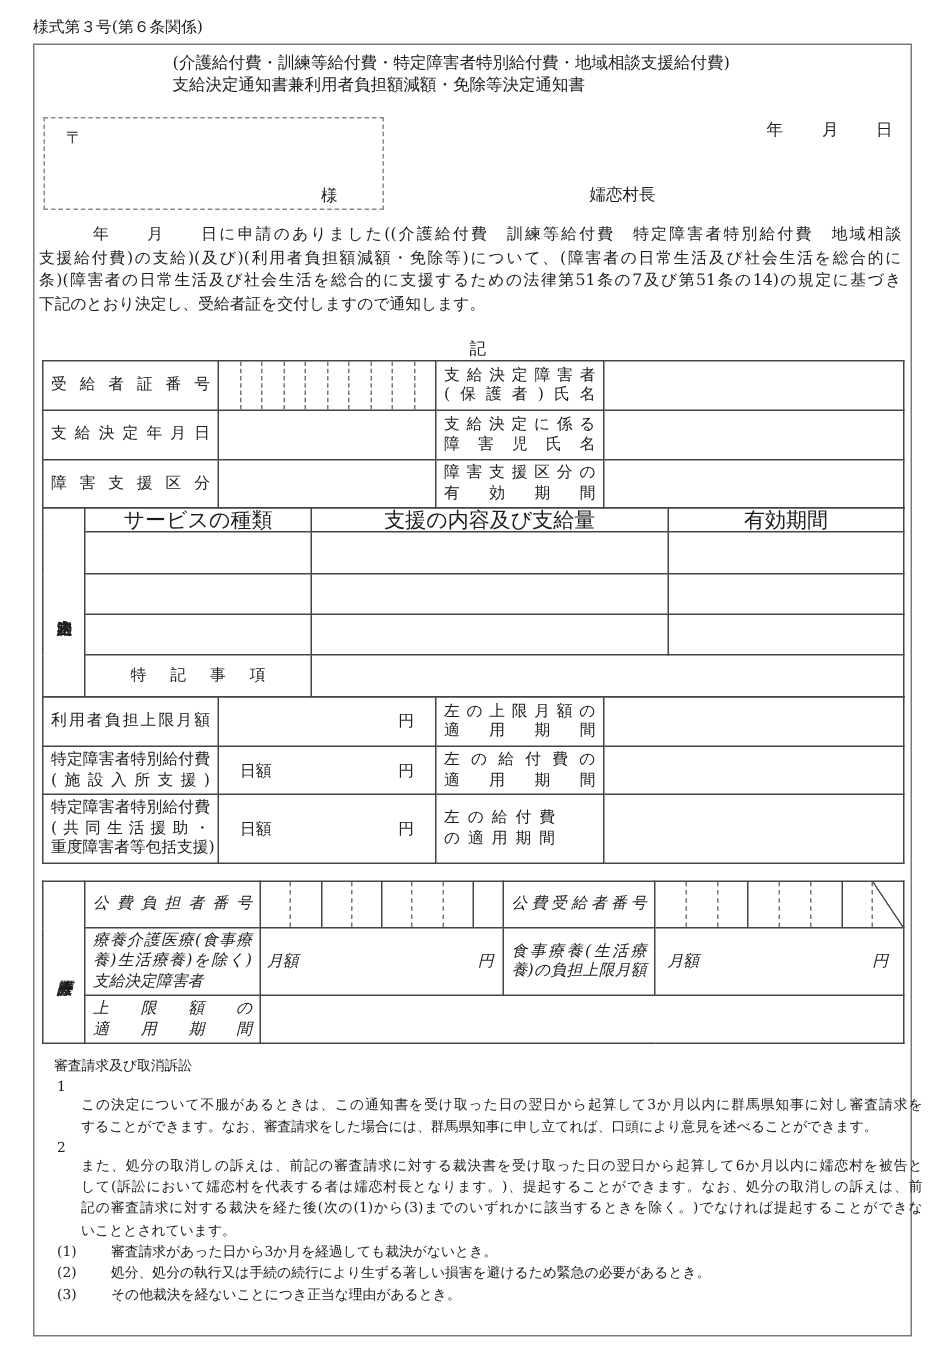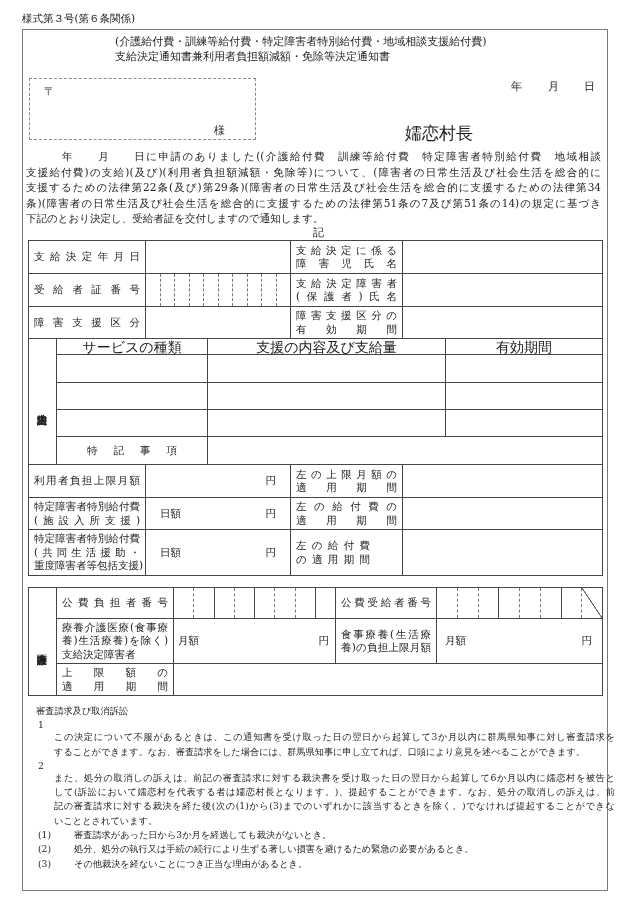--- a/index.html
+++ b/index.html
@@ -9,21 +9,21 @@
     font-family: "DejaVu Serif", "Liberation Serif", serif;
   }
   .abs { position: absolute; }
   .form-no { left: 22px; top: 11px; font-size: 10.5px; line-height: 14px; white-space: nowrap; }
   .outer { left: 22px; top: 29px; width: 584px; height: 860px; border: 1px solid #7a7a7a; }
   .title { left: 115px; top: 34px; font-size: 11px; line-height: 15px; white-space: nowrap; }
   .addr-box { left: 29px; top: 78px; width: 225px; height: 60px; border: 1px dashed #8a8a8a; }
   .postal { left: 44px; top: 84px; font-size: 11px; }
   .honor { left: 214px; top: 123px; font-size: 11px; }
   .date-part { top: 79px; font-size: 11px; }
-  .issuer { left: 405px; top: 122px; font-size: 17px; white-space: nowrap; }
+  .issuer { left: 393px; top: 122px; font-size: 11px; white-space: nowrap; }
   .body-text { left: 26px; top: 149px; width: 575px; font-size: 10.5px; line-height: 15.6px; }
   .jline { display: block; white-space: nowrap; text-align: justify; text-align-last: justify; }
   .jline.last { text-align-last: left; }
   .ki { left: 313px; top: 225px; font-size: 11px; }
 
   .tables { left: 28px; top: 240px; width: 574px; }
   table { border-collapse: collapse; table-layout: fixed; width: 574px; }
   .tables table + table { margin-top: -1px; }
   td { border: 1px solid #454545; padding: 0; vertical-align: middle; font-size: 10.5px; }
   .lbl { padding: 0 5px; line-height: 13.5px; }
@@ -39,21 +39,21 @@
   .digits span.solid { border-right: 1px solid #454545; }
   .digits span:last-child { border-right: none; }
   .digits span.diag {
     background: linear-gradient(to top right, transparent calc(50% - 0.7px), #555 calc(50% - 0.3px), #555 calc(50% + 0.3px), transparent calc(50% + 0.7px));
   }
   .amt-in { display: flex; justify-content: space-between; align-items: center; font-size: 10.5px; }
   .amt-c .amt-in { padding: 0 14px 0 14px; }
   .amt-d .amt-in { padding: 0 6px 0 4px; }
   .amt-m .amt-in { padding: 0 10px 0 8px; }
 
-  .medical { left: 28px; top: 587px; width: 574px; }
+  .medical { left: 28px; top: 587px; width: 574px; font-style: italic; }
 
   .notes { left: 36px; top: 704px; width: 579px; font-size: 9.2px; line-height: 14.3px; }
   .notes .heading { white-space: nowrap; }
   .note-item { display: flex; }
   .note-item .num { width: 16px; flex: none; padding-left: 2px; }
   .note-item .lines { flex: 1; margin-top: 12px; }
   .note-sub { display: flex; white-space: nowrap; }
   .note-sub .num { width: 36px; flex: none; padding-left: 2px; }
 </style>
 </head>
@@ -74,69 +74,68 @@
 
 <div class="abs date-part" style="left:511px">年</div>
 <div class="abs date-part" style="left:548px">月</div>
 <div class="abs date-part" style="left:584px">日</div>
 
 <div class="abs issuer">嬬恋村長</div>
 
 <div class="abs body-text">
   <span class="jline">　　　年　　月　　日に申請のありました((介護給付費　訓練等給付費　特定障害者特別給付費　地域相談</span>
   <span class="jline">支援給付費)の支給)(及び)(利用者負担額減額・免除等)について、(障害者の日常生活及び社会生活を総合的に</span>
-  <span class="jline">支援するための法律第22条(及び)第29条)(障害者の日常生活及び社会生活を総合的に支援するための法律第34</span>
   <span class="jline">条)(障害者の日常生活及び社会生活を総合的に支援するための法律第51条の7及び第51条の14)の規定に基づき</span>
   <span class="jline last">下記のとおり決定し、受給者証を交付しますので通知します。</span>
 </div>
 
 <div class="abs ki">記</div>
 
 <div class="abs tables">
 
   <table>
     <colgroup>
         <col style="width:117px">
         <col style="width:145px">
         <col style="width:112px">
         <col style="width:200px">
       </colgroup>
     <tbody>
         <tr style="height:33px">
       <td class="lbl">
-            <span class="jl">支給決定年月日</span>
-          </td>
-      <td></td>
-      <td class="lbl">
-        <span class="jl">支給決定に係る</span>
-        <span class="jl">障害児氏名</span>
-      </td>
-      <td></td>
-    </tr>
-    <tr style="height:33px">
-      <td class="lbl">
             <span class="jl">受給者証番号</span>
           </td>
       <td>
         <div class="digits" style="height:32px">
           <span></span>
               <span></span>
               <span></span>
               <span></span>
               <span></span>
               <span></span>
               <span></span>
               <span></span>
               <span></span>
               <span></span>
         </div>
       </td>
       <td class="lbl">
         <span class="jl">支給決定障害者</span>
         <span class="jl">(保護者)氏名</span>
+      </td>
+      <td></td>
+    </tr>
+    <tr style="height:33px">
+      <td class="lbl">
+            <span class="jl">支給決定年月日</span>
+          </td>
+      <td></td>
+      <td class="lbl">
+        <span class="jl">支給決定に係る</span>
+        <span class="jl">障害児氏名</span>
       </td>
       <td></td>
     </tr>
     <tr style="height:32px">
       <td class="lbl">
             <span class="jl">障害支援区分</span>
           </td>
       <td></td>
       <td class="lbl">
         <span class="jl">障害支援区分の</span>

